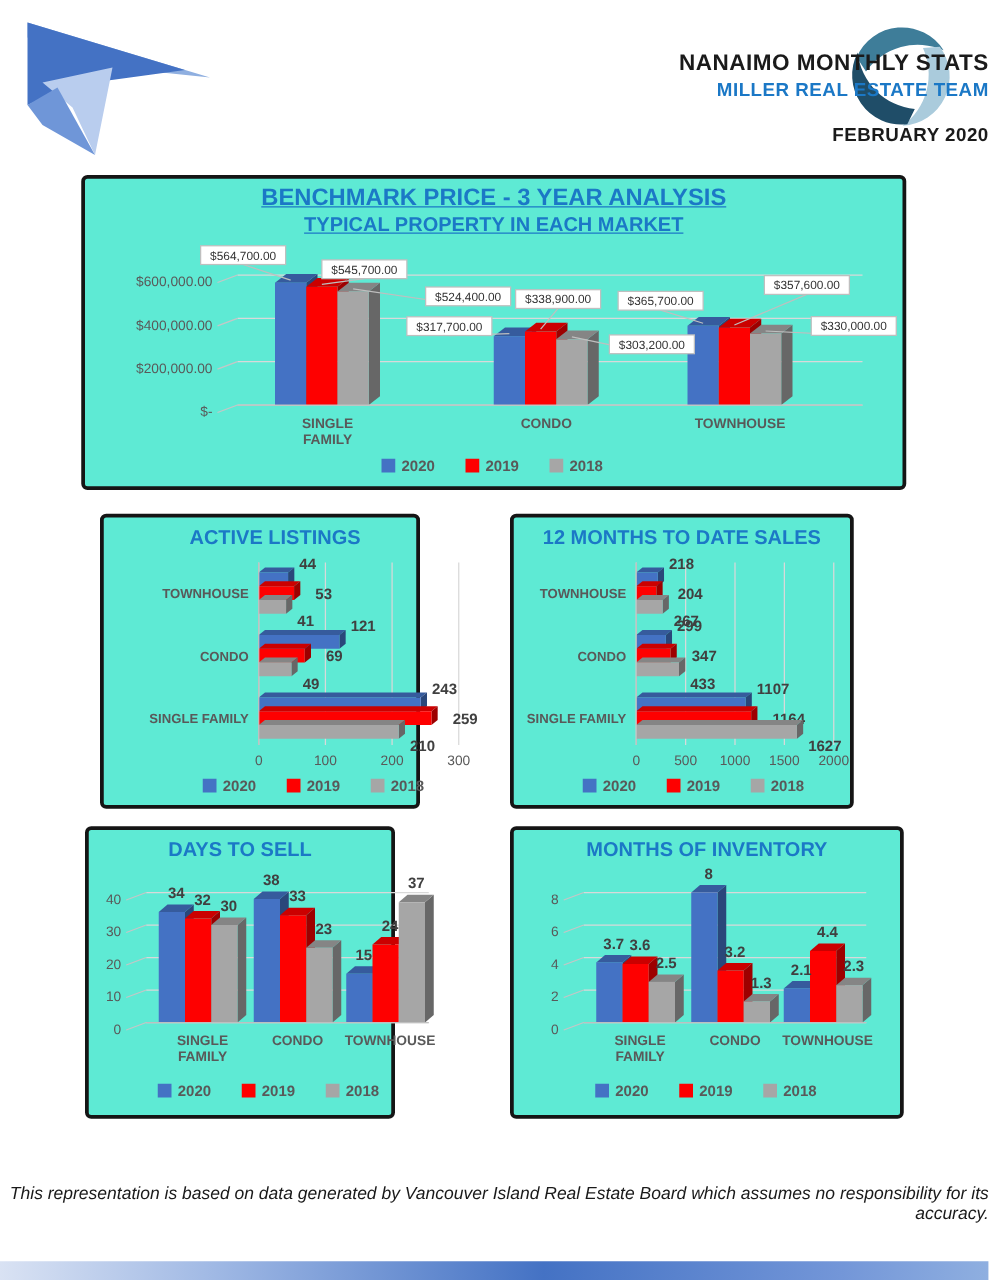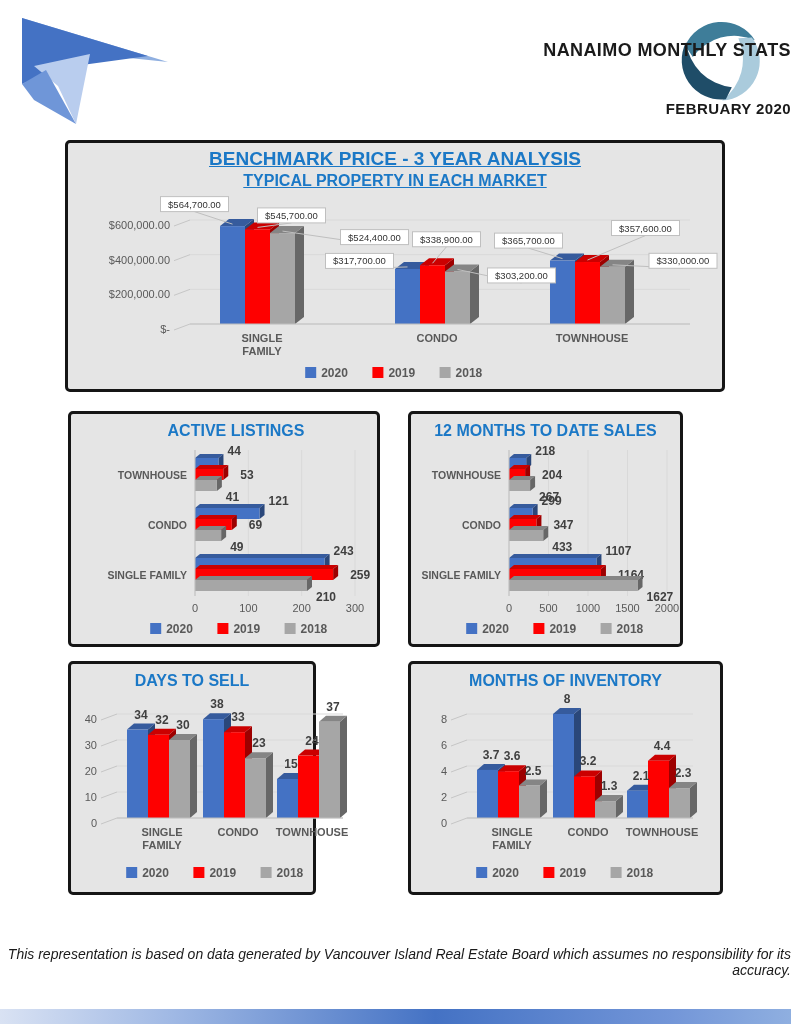--- a/index.html
+++ b/index.html
@@ -4,24 +4,24 @@
 <style>
   html,body{margin:0;padding:0;background:#fff;}
   .page{position:relative;width:791px;height:1024px;background:#fff;overflow:hidden;
         font-family:"Liberation Sans",sans-serif;}
   .hline{position:absolute;left:0;width:100%;text-align:right;color:#1a1a1a;}
   .h1{top:40px;font-size:18px;font-weight:bold;letter-spacing:.4px;}
   .h2{top:64px;font-size:15px;font-weight:bold;color:#1B78C6;letter-spacing:.4px;}
   .h3{top:100px;font-size:15px;font-weight:bold;letter-spacing:.4px;}
   .corner{position:absolute;left:0;top:0;}
   .logo{position:absolute;right:20px;top:12px;}
-  .chart-box{position:absolute;border:3px solid #151515;border-radius:5px;background:#e5e5e5;
+  .chart-box{position:absolute;border:3px solid #151515;border-radius:5px;background:#5eead4;
              box-sizing:border-box;text-align:center;}
   #box1{left:65px;top:140px;width:660px;height:252px;}
-  #box2{left:68px;top:411px;width:312px;height:236px;padding-left:24px;}
+  #box2{left:80px;top:411px;width:256px;height:236px;padding-left:24px;}
   #box3{left:408px;top:411px;width:275px;height:236px;}
   #box4{left:68px;top:661px;width:248px;height:234px;}
   #box5{left:408px;top:661px;width:315px;height:234px;}
   .box-title{color:#1B78C6;font-weight:bold;}
   .big-title{font-size:19px;text-decoration:underline;margin-top:5px;}
   .box-subtitle{color:#1B78C6;font-weight:bold;font-size:16px;text-decoration:underline;margin-top:2px;}
   .small-title{font-size:16px;margin-top:8px;}
   svg text{font-family:"Liberation Sans",sans-serif;}
   .disclaimer{position:absolute;top:946px;left:0;width:100%;text-align:right;
               font-size:14px;color:#1a1a1a;font-style:italic;}
@@ -42,20 +42,21 @@
 
   <svg class="logo" width="100" height="94" viewBox="0 0 100 100">
     <g transform="translate(50,52)">
       <path d="M-38,-16 A42,42 0 0 1 36,-22 A54,54 0 0 0 -30,-4 Z" fill="#3E7D99"></path>
       <path d="M-38,-16 A42,42 0 0 1 36,-22 A54,54 0 0 0 -30,-4 Z" fill="#AACBDC" transform="rotate(120)"></path>
       <path d="M-38,-16 A42,42 0 0 1 36,-22 A54,54 0 0 0 -30,-4 Z" fill="#1F4D68" transform="rotate(240)"></path>
     </g>
   </svg>
 
   <div class="hline h1">NANAIMO MONTHLY STATS</div>
+  <div class="hline h2">MILLER REAL ESTATE TEAM</div>
   <div class="hline h3">FEBRUARY 2020</div>
 
   <div class="chart-box" id="box1">
     <div class="box-title big-title">BENCHMARK PRICE - 3 YEAR ANALYSIS</div>
     <div class="box-subtitle">TYPICAL PROPERTY IN EACH MARKET</div>
     <svg id="chart-0" width="650" height="200">
         <line x1="120" y1="134" x2="620" y2="134" stroke="#d9d9d9" stroke-width="1"></line>
         <line x1="104" y1="140" x2="120" y2="134" stroke="#c6c6c6" stroke-width="1"></line>
         <text x="100" y="143" text-anchor="end" fill="#595959" font-size="11">$-</text>
         <line x1="120" y1="99.33333333333334" x2="620" y2="99.33333333333334" stroke="#d9d9d9" stroke-width="1"></line>

